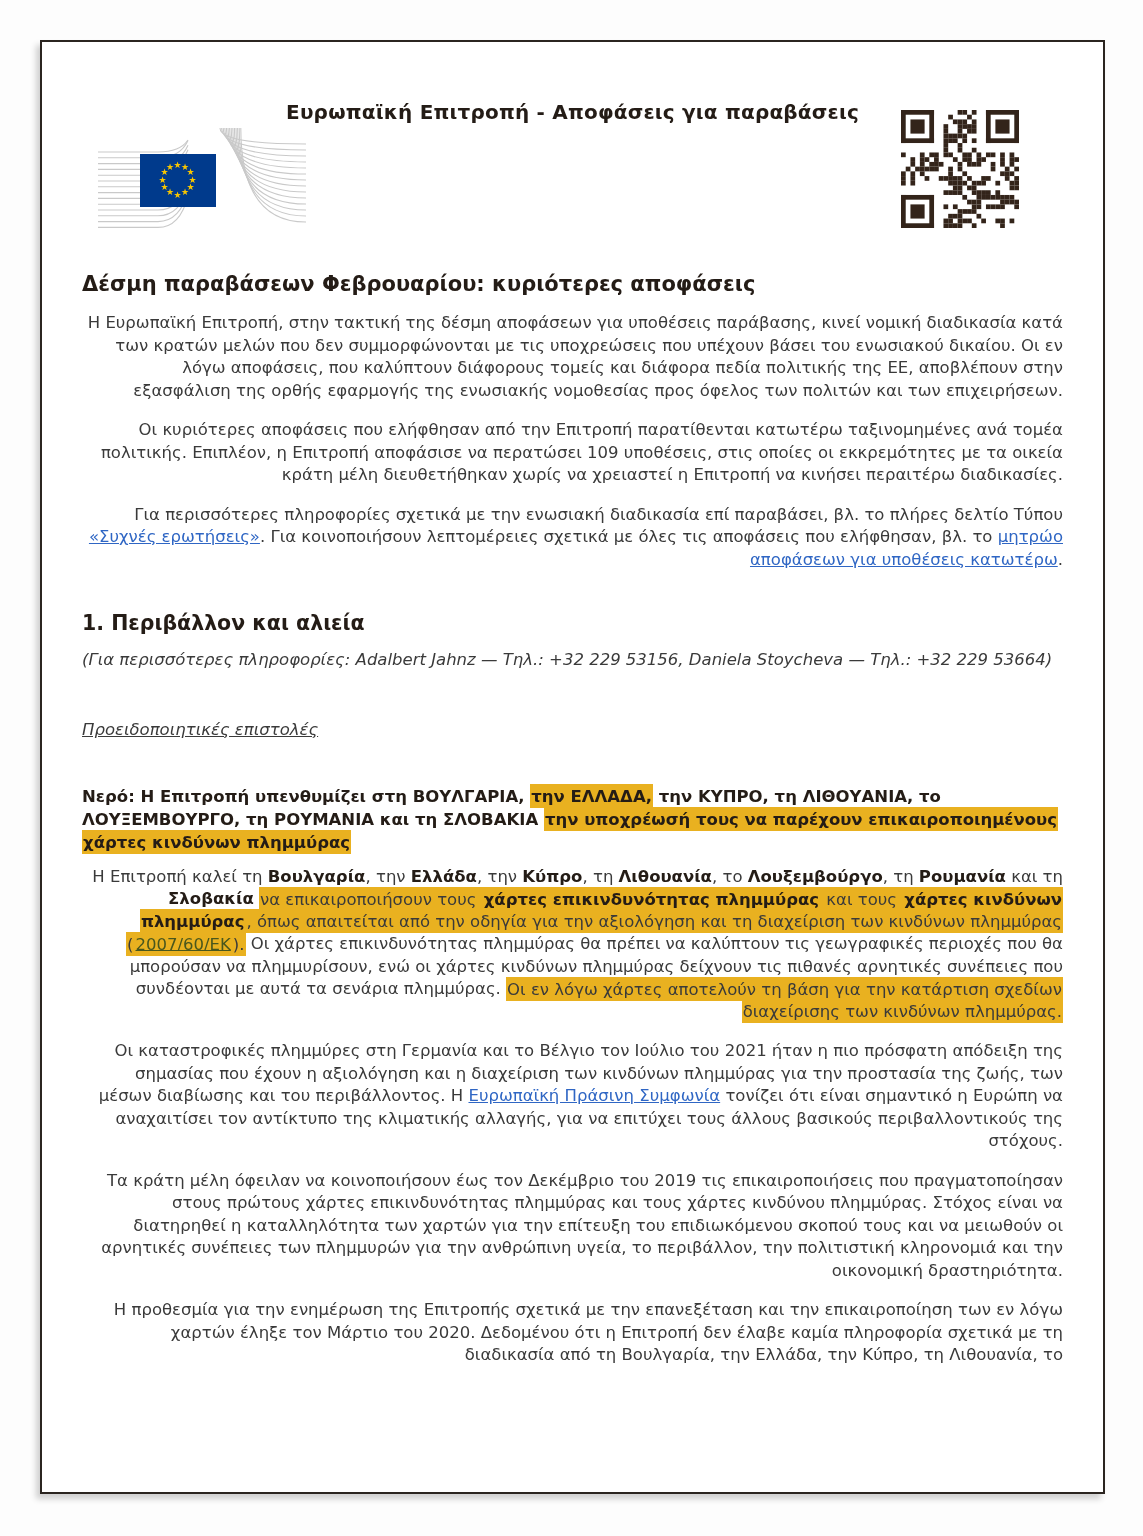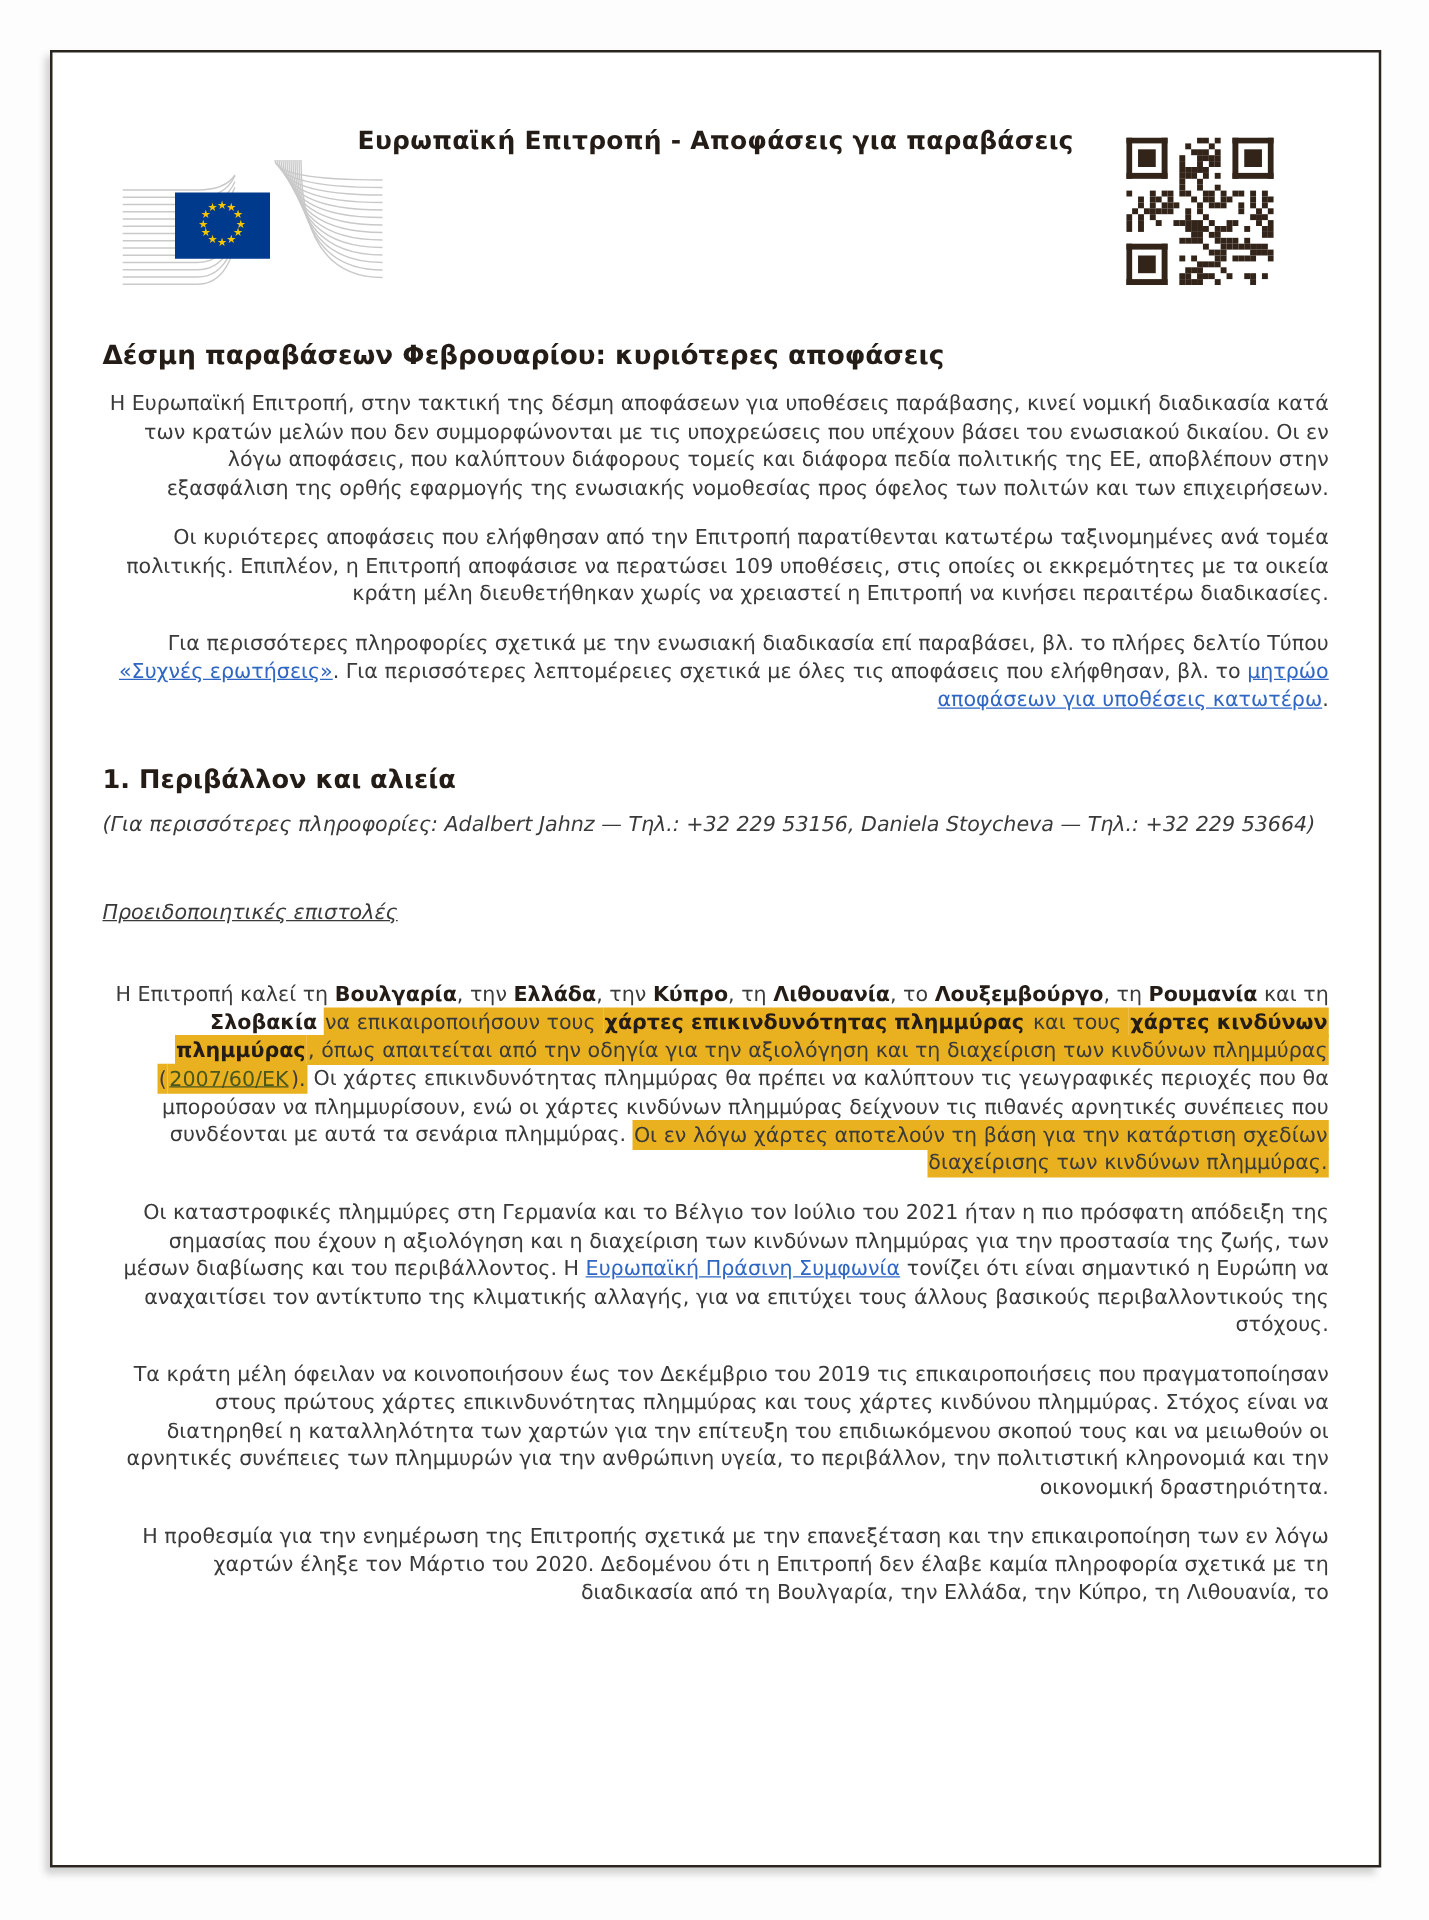--- a/index.html
+++ b/index.html
@@ -291,27 +291,28 @@
       </div>
     </div>
 
     <div class="content">
       <h1 class="doc-title">Δέσμη παραβάσεων Φεβρουαρίου: κυριότερες αποφάσεις</h1>
 
 
 
       <p class="body"><span>Η Ευρωπαϊκή Επιτροπή, στην τακτική της δέσμη αποφάσεων για υποθέσεις παράβασης, κινεί νομική διαδικασία κατά των κρατών μελών που δεν συμμορφώνονται με τις υποχρεώσεις που υπέχουν βάσει του ενωσιακού δικαίου. Οι εν λόγω αποφάσεις, που καλύπτουν διάφορους τομείς και διάφορα πεδία πολιτικής της ΕΕ, αποβλέπουν στην εξασφάλιση της ορθής εφαρμογής της ενωσιακής νομοθεσίας προς όφελος των πολιτών και των επιχειρήσεων.</span></p>
       <p class="body"><span>Οι κυριότερες αποφάσεις που ελήφθησαν από την Επιτροπή παρατίθενται κατωτέρω ταξινομημένες ανά τομέα πολιτικής. Επιπλέον, η Επιτροπή αποφάσισε να περατώσει 109 υποθέσεις, στις οποίες οι εκκρεμότητες με τα οικεία κράτη μέλη διευθετήθηκαν χωρίς να χρειαστεί η Επιτροπή να κινήσει περαιτέρω διαδικασίες.</span></p>
-      <p class="body links-par"><span>Για περισσότερες πληροφορίες σχετικά με την ενωσιακή διαδικασία επί παραβάσει, βλ. το πλήρες δελτίο Τύπου </span><span class="link">«Συχνές ερωτήσεις»</span><span>. Για περισσότερες λεπτομέρειες σχετικά με όλες τις αποφάσεις που ελήφθησαν, βλ. το </span><span class="link">μητρώο αποφάσεων για υποθέσεις κατωτέρω</span><span>.</span></p>
+      <p class="body links-par"><span>Για περισσότερες πληροφορίες σχετικά με την ενωσιακή διαδικασία επί παραβάσει, βλ. το πλήρες δελτίο Τύπου </span><span class="link">«Συχνές ερωτήσεις»</span><span>. Για κοινοποιήσουν λεπτομέρειες σχετικά με όλες τις αποφάσεις που ελήφθησαν, βλ. το </span><span class="link">μητρώο αποφάσεων για υποθέσεις κατωτέρω</span><span>.</span></p>
 
       <h2 class="section">1. Περιβάλλον και αλιεία</h2>
       <p class="contact">(Για περισσότερες πληροφορίες: Adalbert Jahnz — Τηλ.: +32 229 53156, Daniela Stoycheva — Τηλ.: +32 229 53664)</p>
 
       <div class="warn-heading">Προειδοποιητικές επιστολές</div>
 
+      <p class="water-heading"><span class="b">Νερό: Η Επιτροπή υπενθυμίζει στη ΒΟΥΛΓΑΡΙΑ, </span><span class="b hl">την ΕΛΛΑΔΑ,</span><span class="b"> την ΚΥΠΡΟ, τη ΛΙΘΟΥΑΝΙΑ, το ΛΟΥΞΕΜΒΟΥΡΓΟ, τη ΡΟΥΜΑΝΙΑ και τη ΣΛΟΒΑΚΙΑ </span><span class="b hl">την υποχρέωσή τους να παρέχουν επικαιροποιημένους χάρτες κινδύνων πλημμύρας</span></p>
       <p class="body"><span>Η Επιτροπή καλεί τη </span><span class="b">Βουλγαρία</span><span>, την </span><span class="b">Ελλάδα</span><span>, την </span><span class="b">Κύπρο</span><span>, τη </span><span class="b">Λιθουανία</span><span>, το </span><span class="b">Λουξεμβούργο</span><span>, τη </span><span class="b">Ρουμανία</span><span> και τη </span><span class="b">Σλοβακία</span><span> </span><span class="hl">να επικαιροποιήσουν τους </span><span class="b hl">χάρτες επικινδυνότητας πλημμύρας</span><span class="hl"> και τους </span><span class="b hl">χάρτες κινδύνων πλημμύρας</span><span class="hl">, όπως απαιτείται από την οδηγία για την αξιολόγηση και τη διαχείριση των κινδύνων πλημμύρας (</span><span class="hl linkdark">2007/60/ΕΚ</span><span class="hl">).</span><span> Οι χάρτες επικινδυνότητας πλημμύρας θα πρέπει να καλύπτουν τις γεωγραφικές περιοχές που θα μπορούσαν να πλημμυρίσουν, ενώ οι χάρτες κινδύνων πλημμύρας δείχνουν τις πιθανές αρνητικές συνέπειες που συνδέονται με αυτά τα σενάρια πλημμύρας. </span><span class="hl">Οι εν λόγω χάρτες αποτελούν τη βάση για την κατάρτιση σχεδίων διαχείρισης των κινδύνων πλημμύρας.</span></p>
       <p class="body"><span>Οι καταστροφικές πλημμύρες στη Γερμανία και το Βέλγιο τον Ιούλιο του 2021 ήταν η πιο πρόσφατη απόδειξη της σημασίας που έχουν η αξιολόγηση και η διαχείριση των κινδύνων πλημμύρας για την προστασία της ζωής, των μέσων διαβίωσης και του περιβάλλοντος. Η </span><span class="link">Ευρωπαϊκή Πράσινη Συμφωνία</span><span> τονίζει ότι είναι σημαντικό η Ευρώπη να αναχαιτίσει τον αντίκτυπο της κλιματικής αλλαγής, για να επιτύχει τους άλλους βασικούς περιβαλλοντικούς της στόχους.</span></p>
       <p class="body"><span>Τα κράτη μέλη όφειλαν να κοινοποιήσουν έως τον Δεκέμβριο του 2019 τις επικαιροποιήσεις που πραγματοποίησαν στους πρώτους χάρτες επικινδυνότητας πλημμύρας και τους χάρτες κινδύνου πλημμύρας. Στόχος είναι να διατηρηθεί η καταλληλότητα των χαρτών για την επίτευξη του επιδιωκόμενου σκοπού τους και να μειωθούν οι αρνητικές συνέπειες των πλημμυρών για την ανθρώπινη υγεία, το περιβάλλον, την πολιτιστική κληρονομιά και την οικονομική δραστηριότητα.</span></p>
       <p class="body"><span>Η προθεσμία για την ενημέρωση της Επιτροπής σχετικά με την επανεξέταση και την επικαιροποίηση των εν λόγω χαρτών έληξε τον Μάρτιο του 2020. Δεδομένου ότι η Επιτροπή δεν έλαβε καμία πληροφορία σχετικά με τη διαδικασία από τη Βουλγαρία, την Ελλάδα, την Κύπρο, τη Λιθουανία, το</span></p>
     </div>
 
   </div>
 </div>
 
 </body></html>

